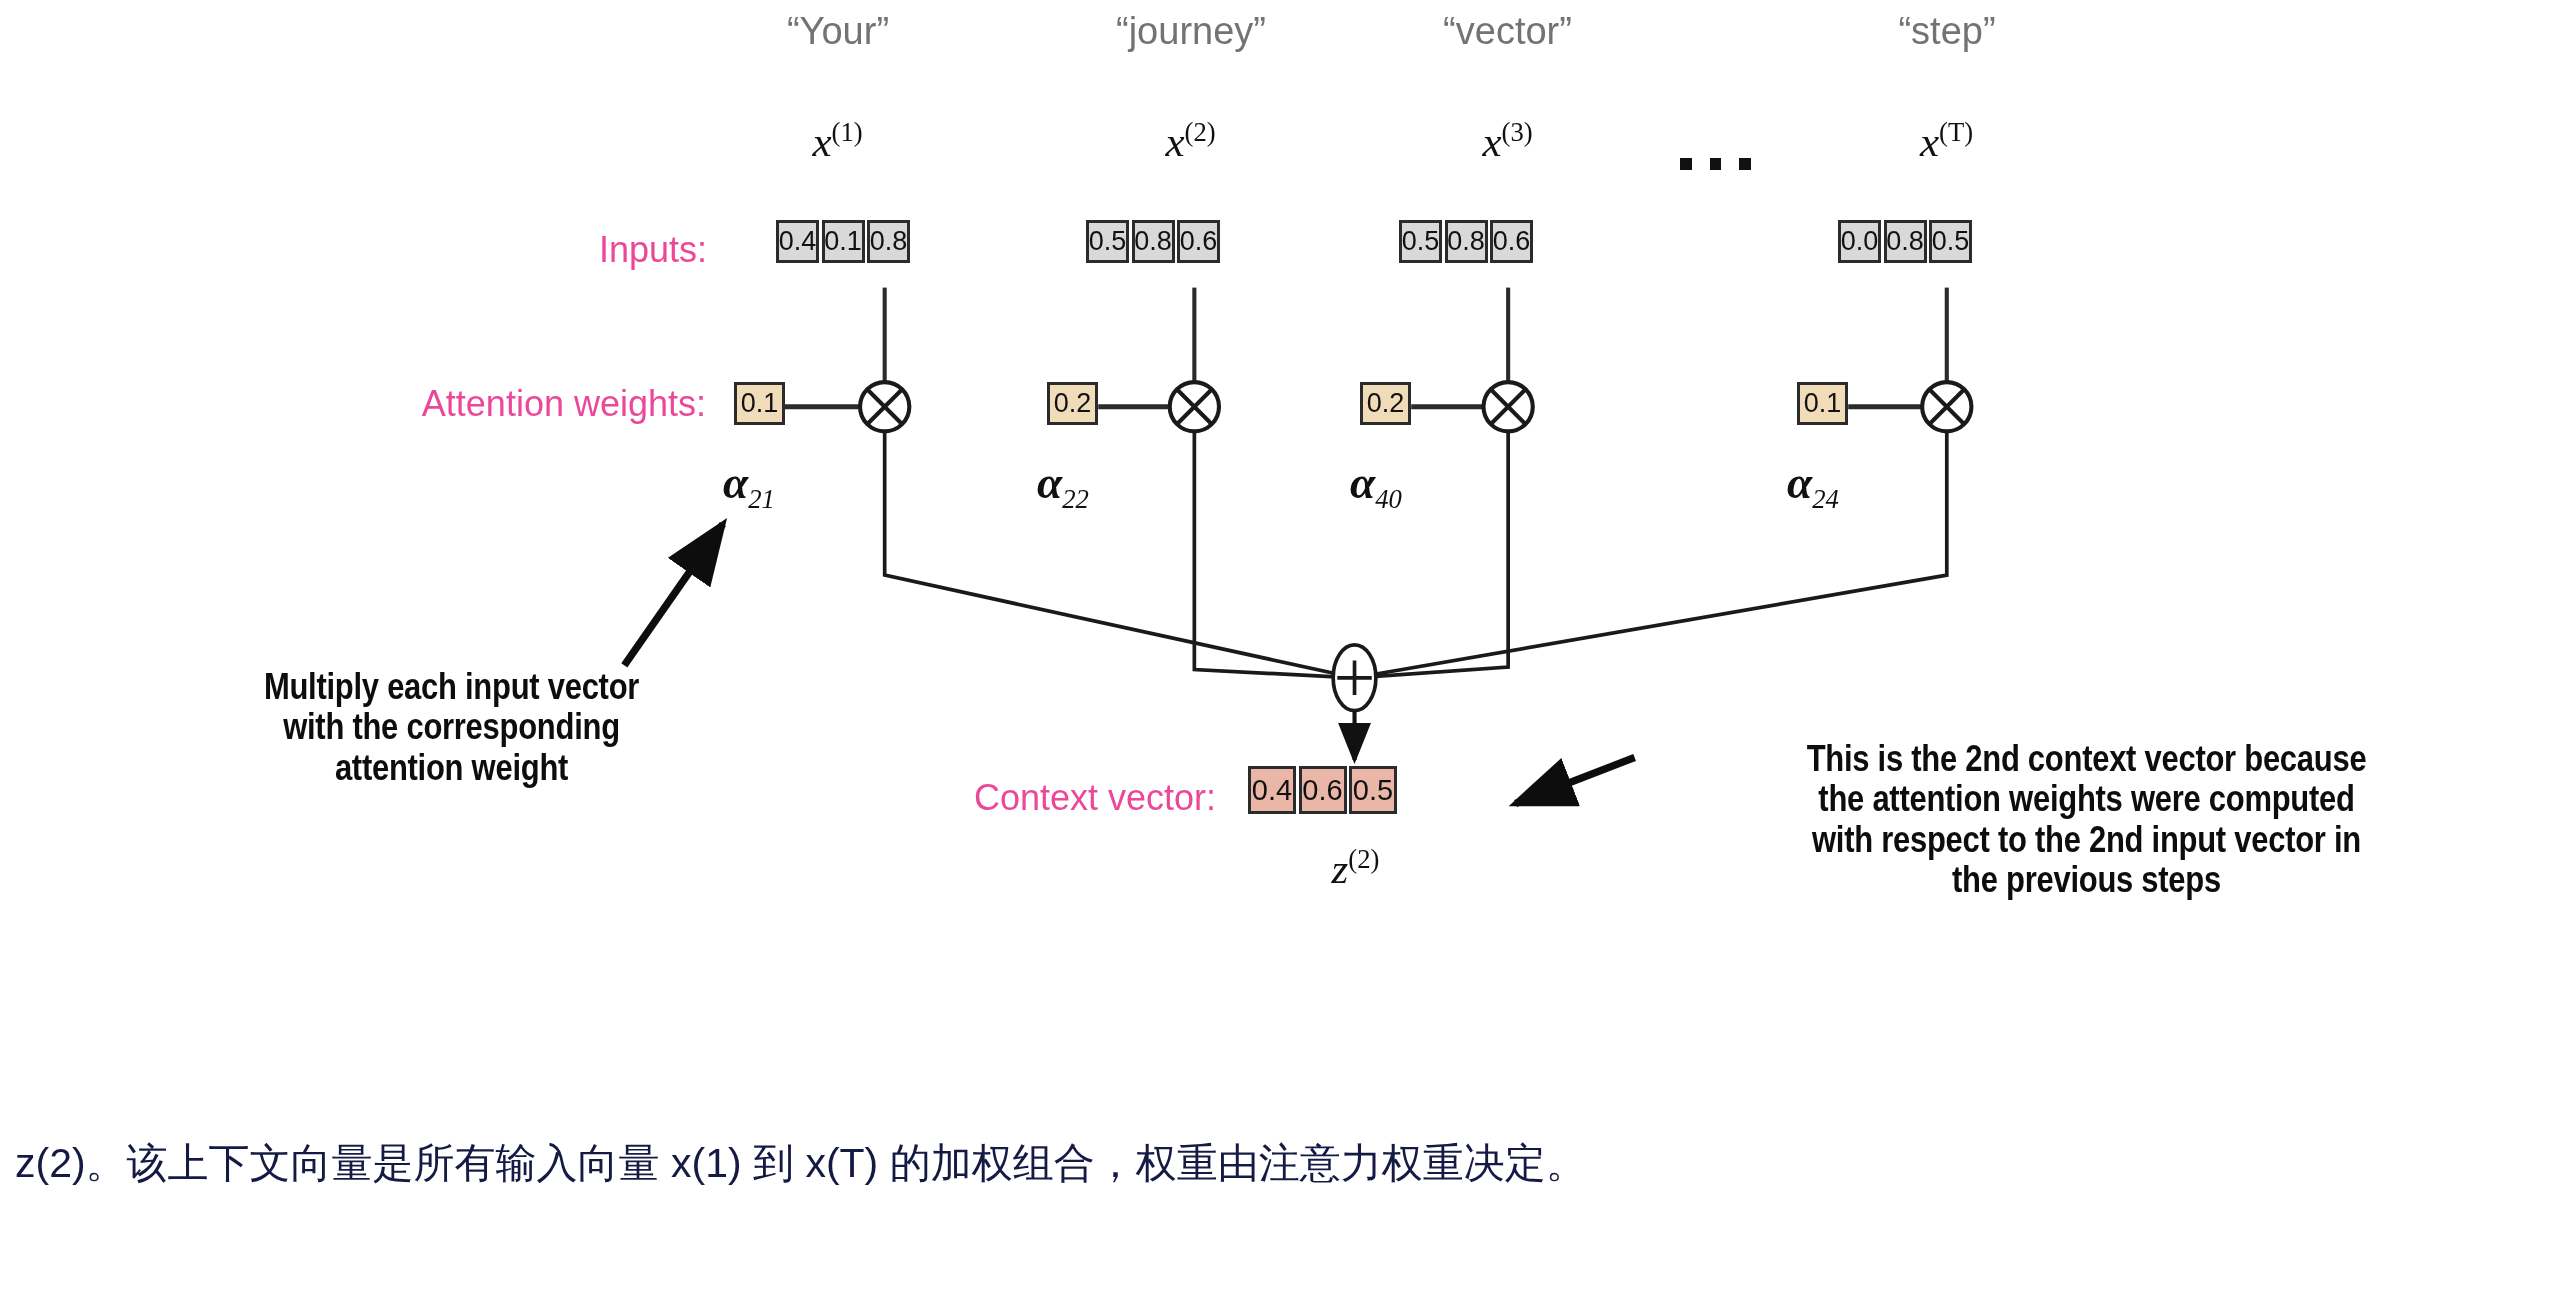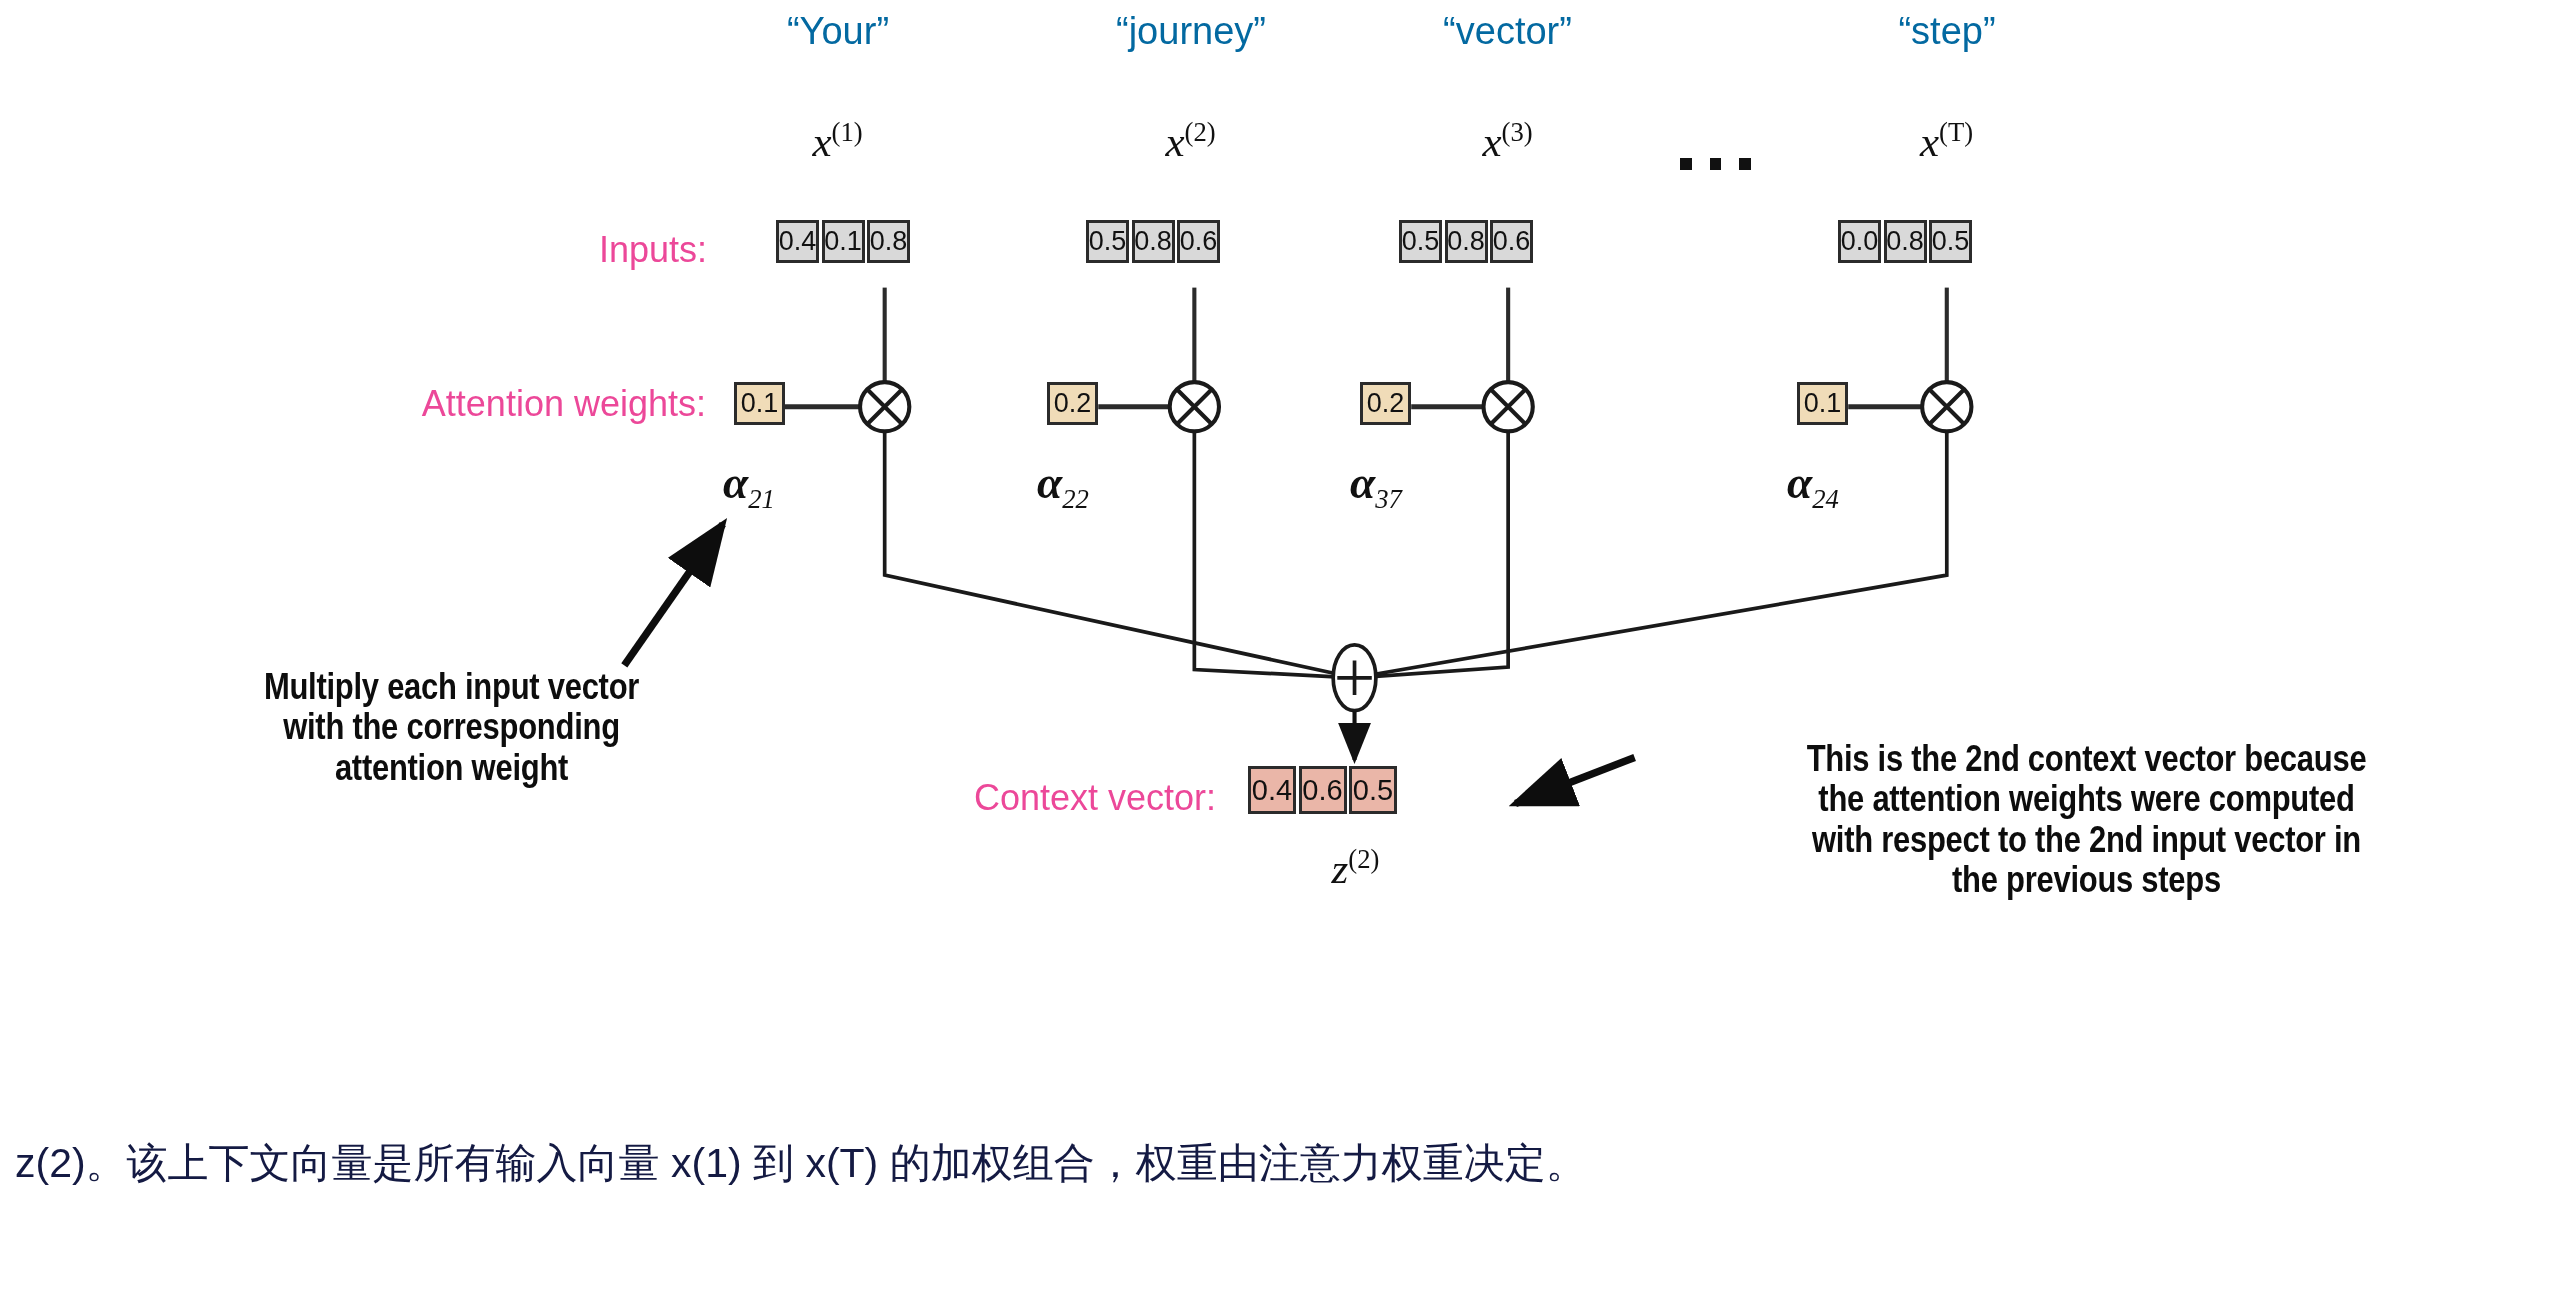--- a/index.html
+++ b/index.html
@@ -21,21 +21,21 @@
     width: 2576px;
     height: 1303px;
   }
 
   .abs { position: absolute; }
 
   
   .token-label {
     font-family: "Liberation Sans", sans-serif;
     font-size: 38px;
-    color: #0369a1;
+    color: #737373;
     text-align: center;
     white-space: nowrap;
     line-height: 1;
   }
   .var-label {
     font-family: "Liberation Serif", serif;
     font-style: italic;
     font-size: 43px;
     color: #111111;
     text-align: center;
@@ -259,21 +259,21 @@
   <div class="abs cell tan" style="left:1360px; top:382px;">0.2</div>
   <div class="abs cell tan" style="left:1797px; top:382px;">0.1</div>
 
   <div class="abs alpha-label" style="left:723px; top:460px;">
     <span class="a">α</span><span class="sub">21</span>
   </div>
   <div class="abs alpha-label" style="left:1037px; top:460px;">
     <span class="a">α</span><span class="sub">22</span>
   </div>
   <div class="abs alpha-label" style="left:1350px; top:460px;">
-    <span class="a">α</span><span class="sub">37</span>
+    <span class="a">α</span><span class="sub">40</span>
   </div>
   <div class="abs alpha-label" style="left:1787px; top:460px;">
     <span class="a">α</span><span class="sub">24</span>
   </div>
 
   <div class="abs row-label" style="left:838px; top:780px; width:378px;">Context vector:</div>
 
   <div class="abs cellrow" style="left:1232px; top:766px;">
     <div class="cell pink">0.4</div>
     <div class="cell pink">0.6</div>

